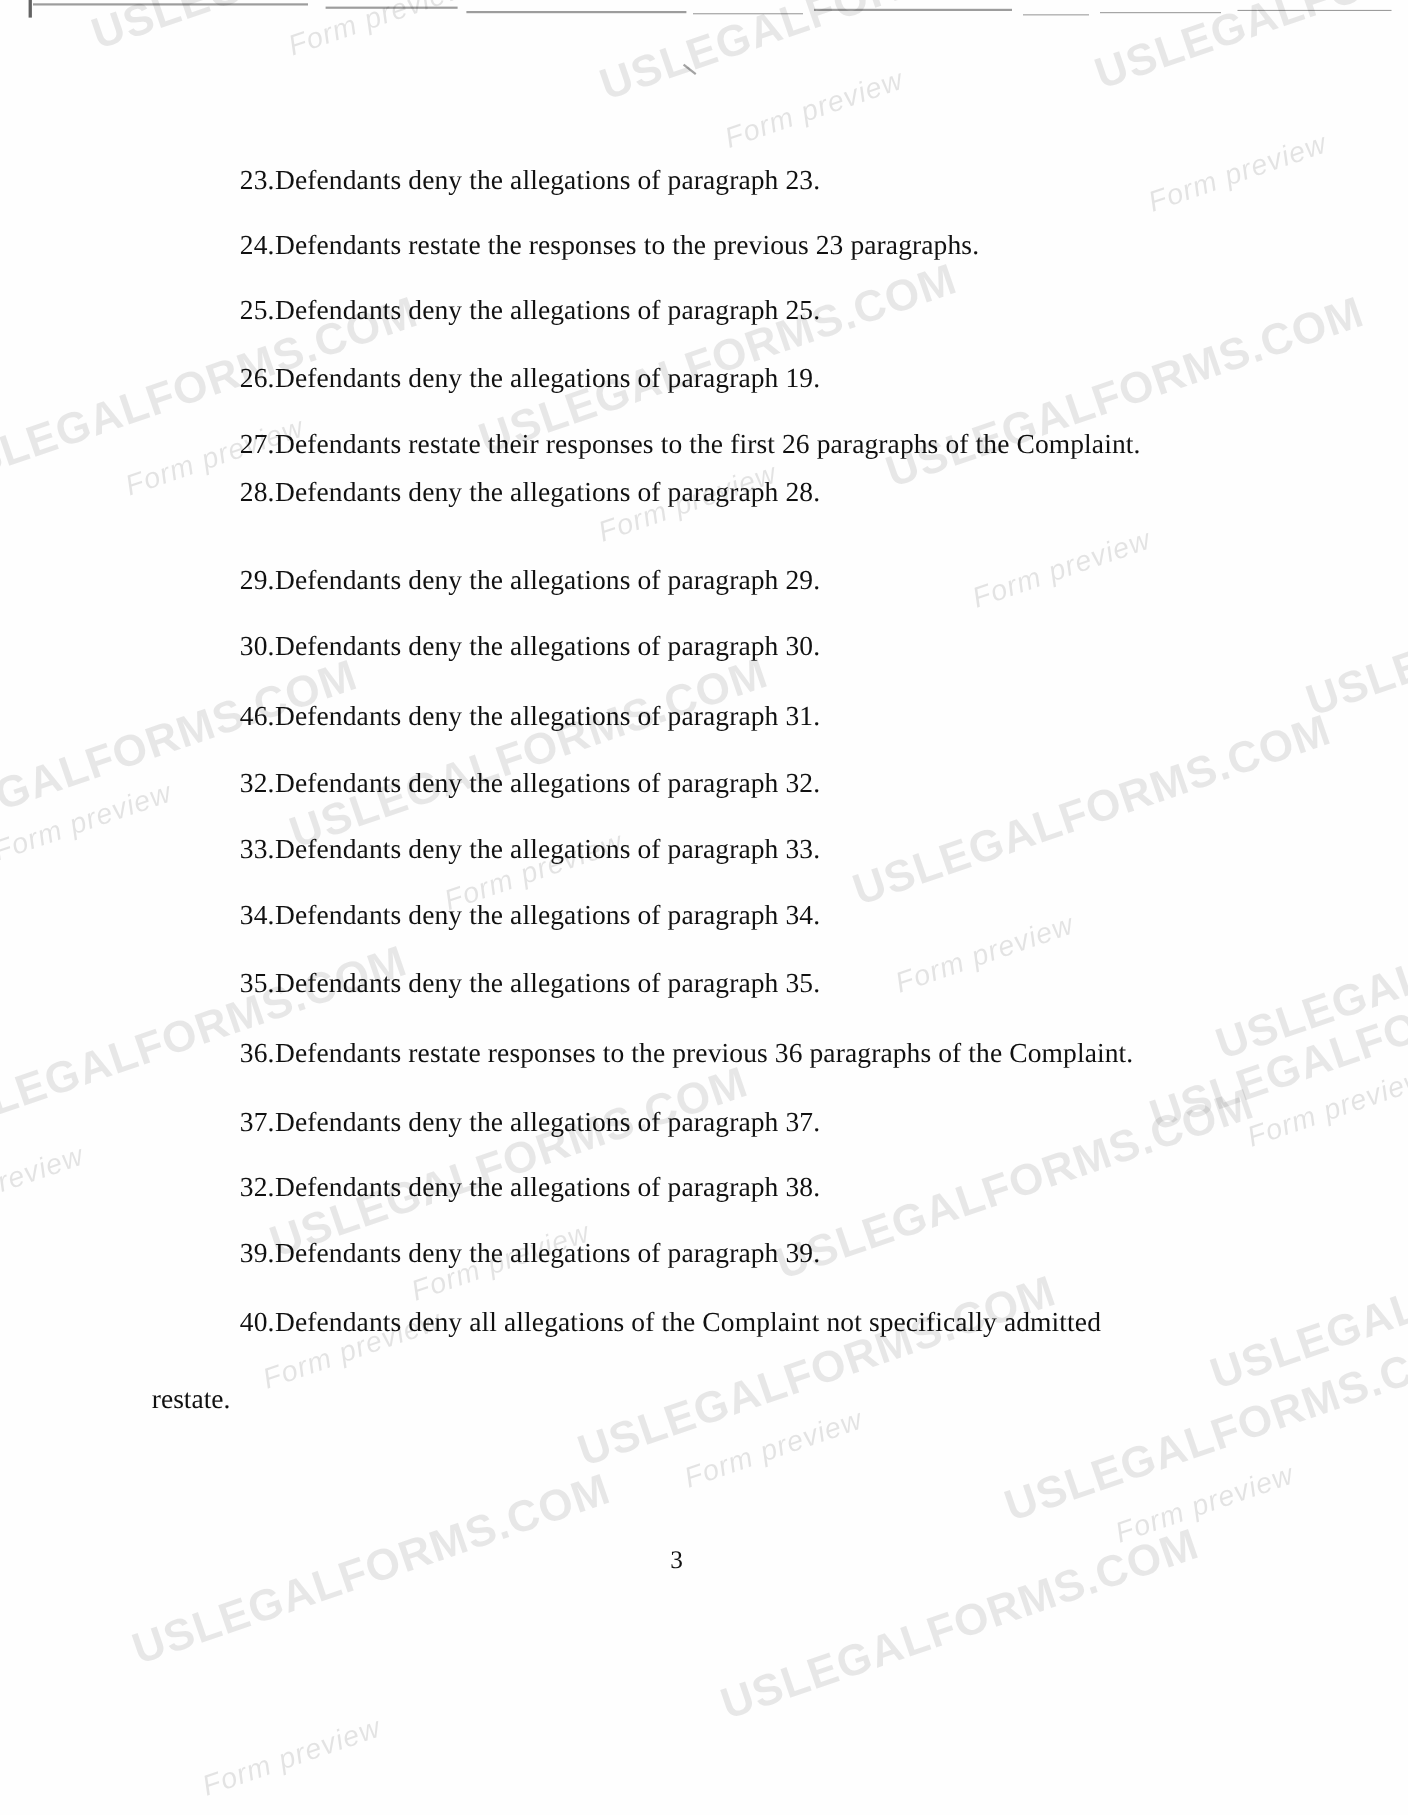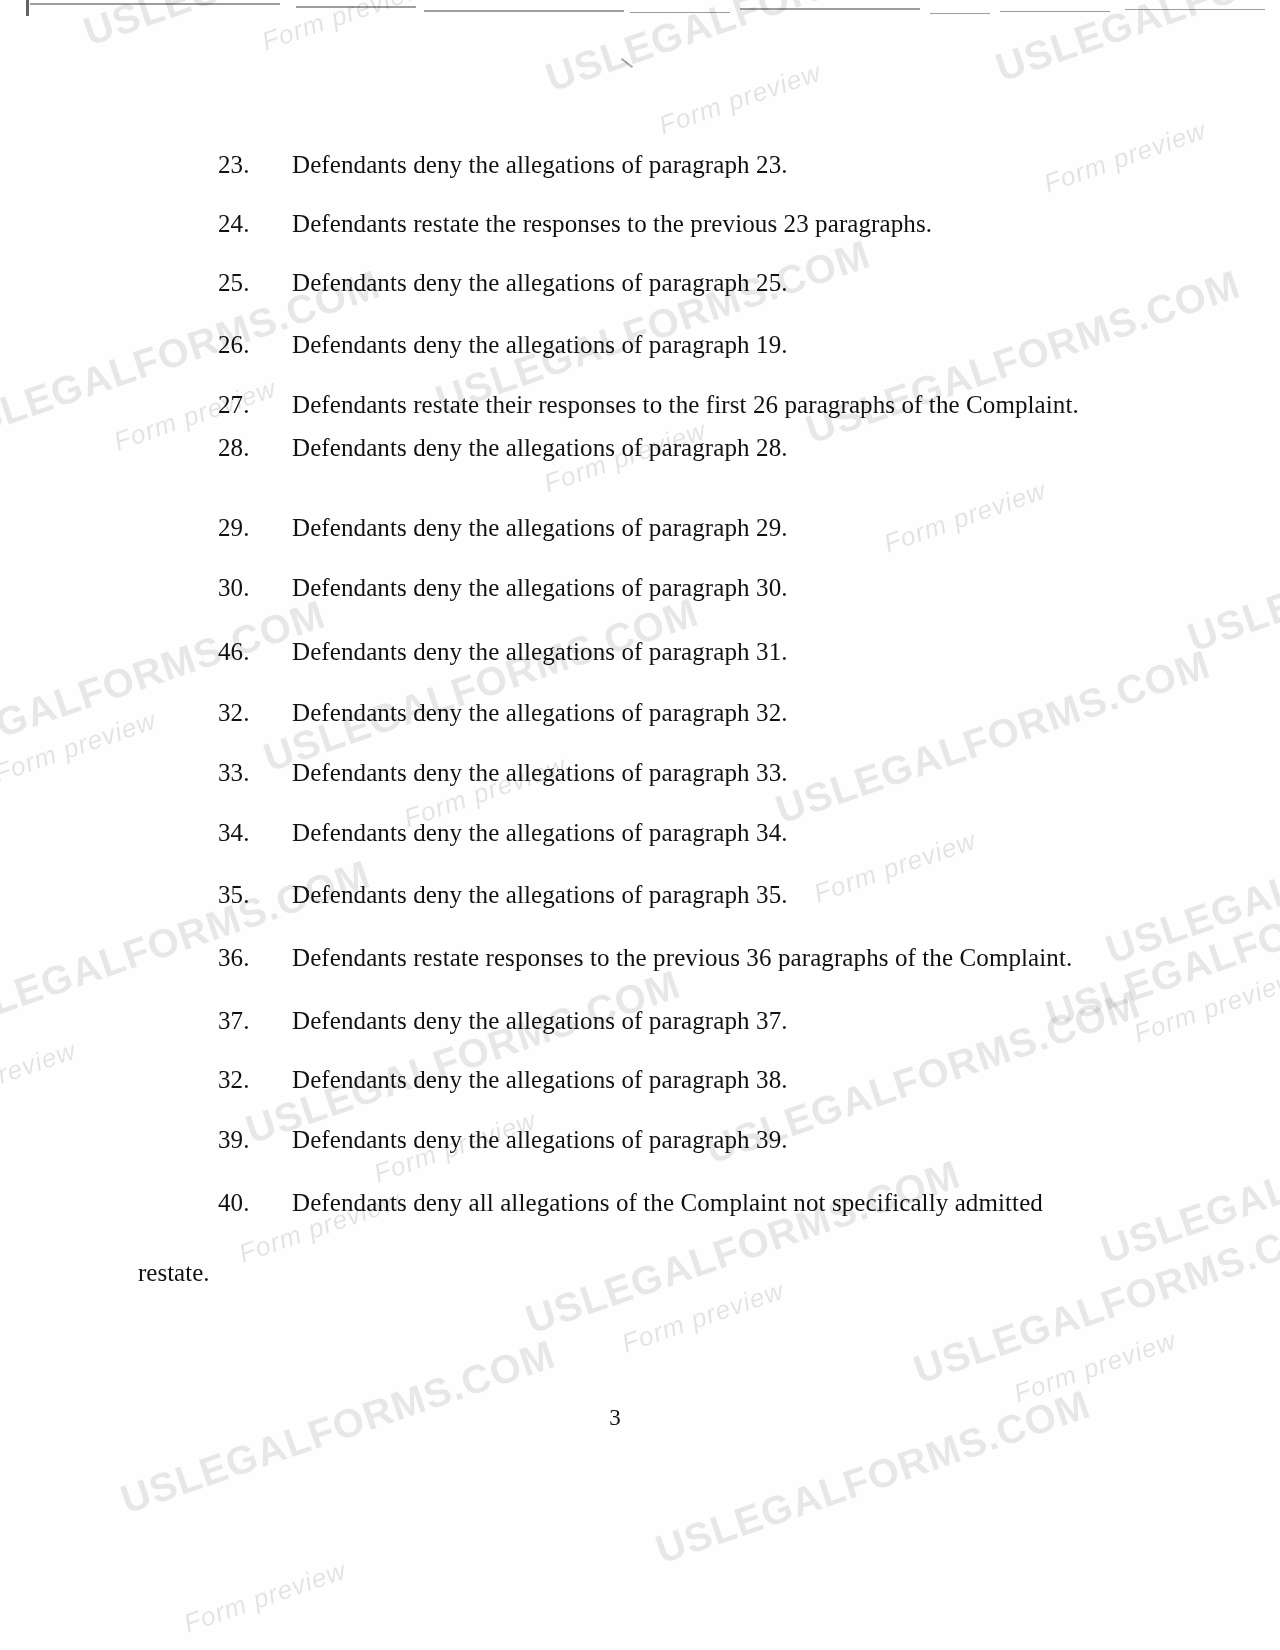--- a/index.html
+++ b/index.html
@@ -76,21 +76,21 @@
   }
   .para .num {
     position: absolute;
     left: 0;
     top: 0;
     width: 74px;
     text-align: left;
   }
   .para .txt {
     display: block;
-    margin-left: 74px;
+    margin-left: 32px;
   }
   .para-wrap {
     position: absolute;
     width: 1000px;
     left: 218px;
   }
   
   #para-40-cont {
     position: absolute;
     left: 138px;

